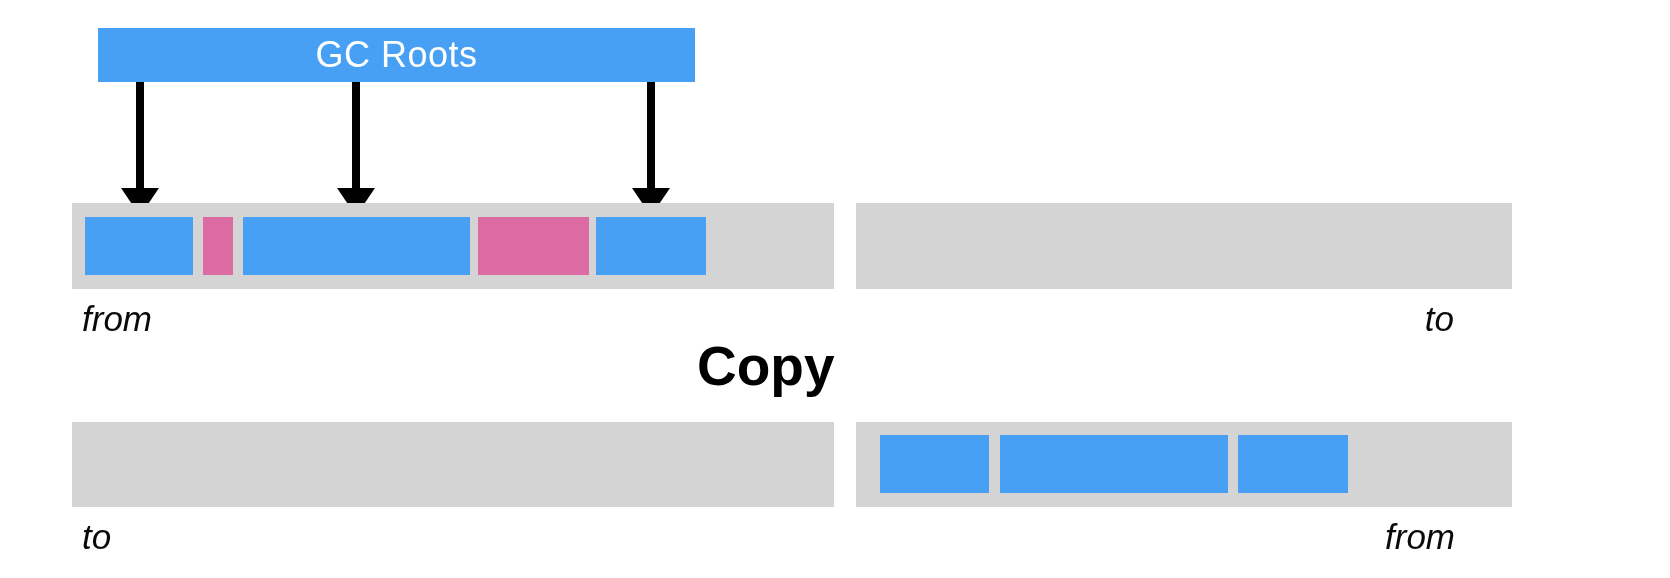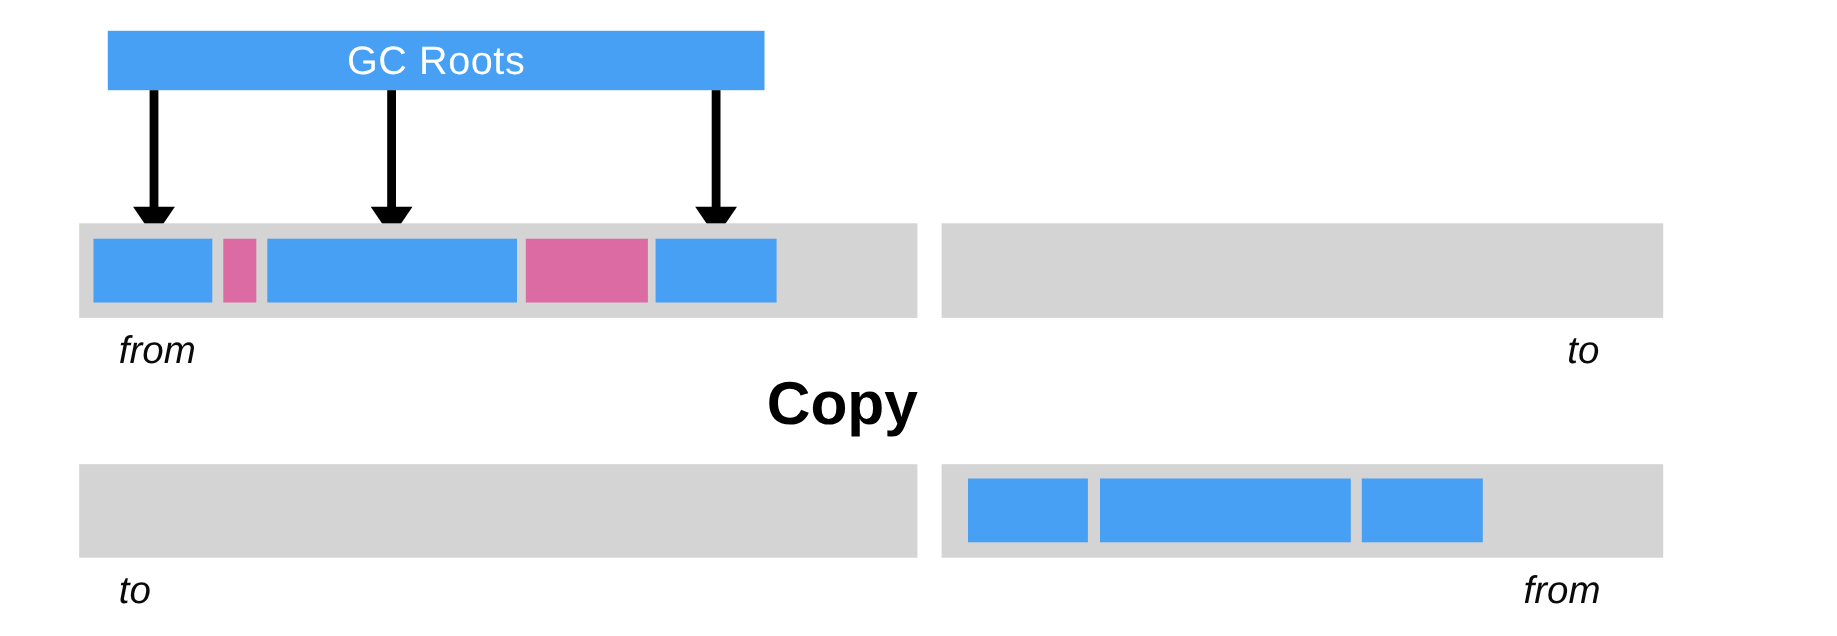--- a/index.html
+++ b/index.html
@@ -81,21 +81,20 @@
     border-top: 28px solid var(--arrow, #000000);
   }
 
   
   .space-label {
     position: absolute;
     font-style: italic;
     font-size: 35px;
     color: #0a0a0a;
     white-space: nowrap;
-    margin-left: 26px;
   }
   .label-from-top    { left: 82px;  top: 299px; }
   .label-to-top      { right: 58px; top: 299px; text-align: right; }
   .label-to-bottom   { left: 82px;  top: 517px; }
   .label-from-bottom { right: 57px; top: 517px; text-align: right; }
 
   
   .copy-label {
     position: absolute;
     left: 697px;

